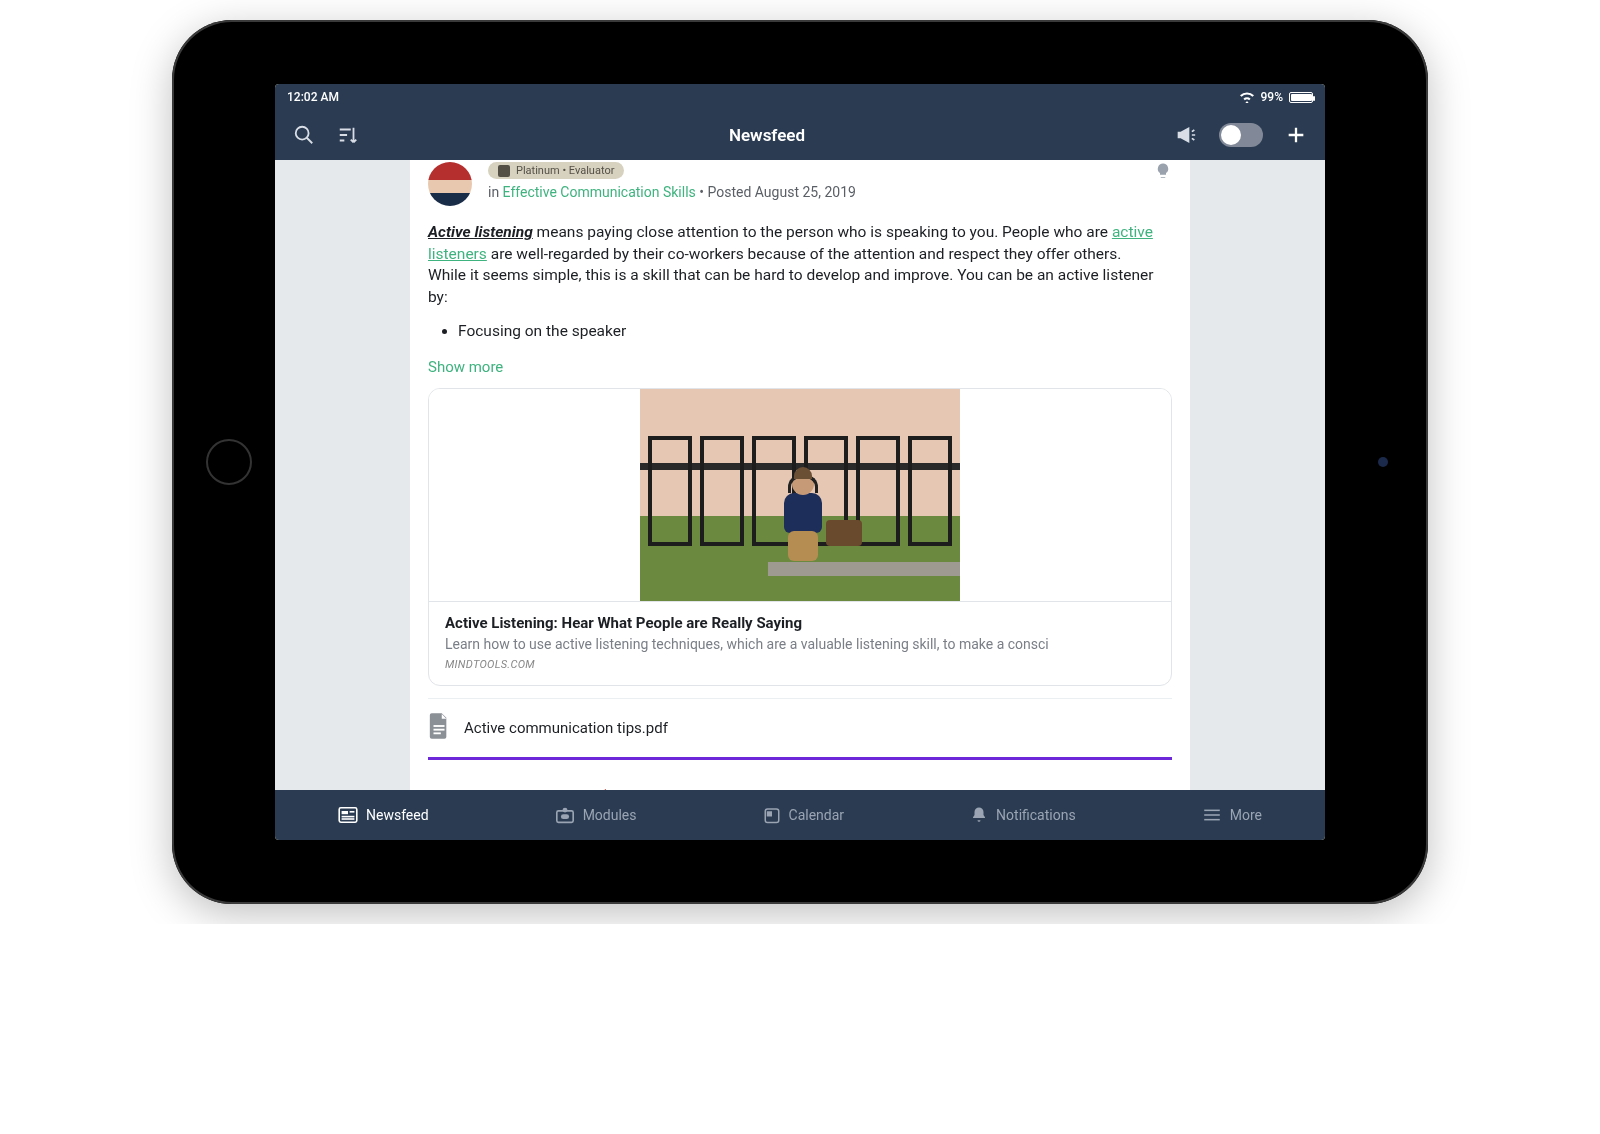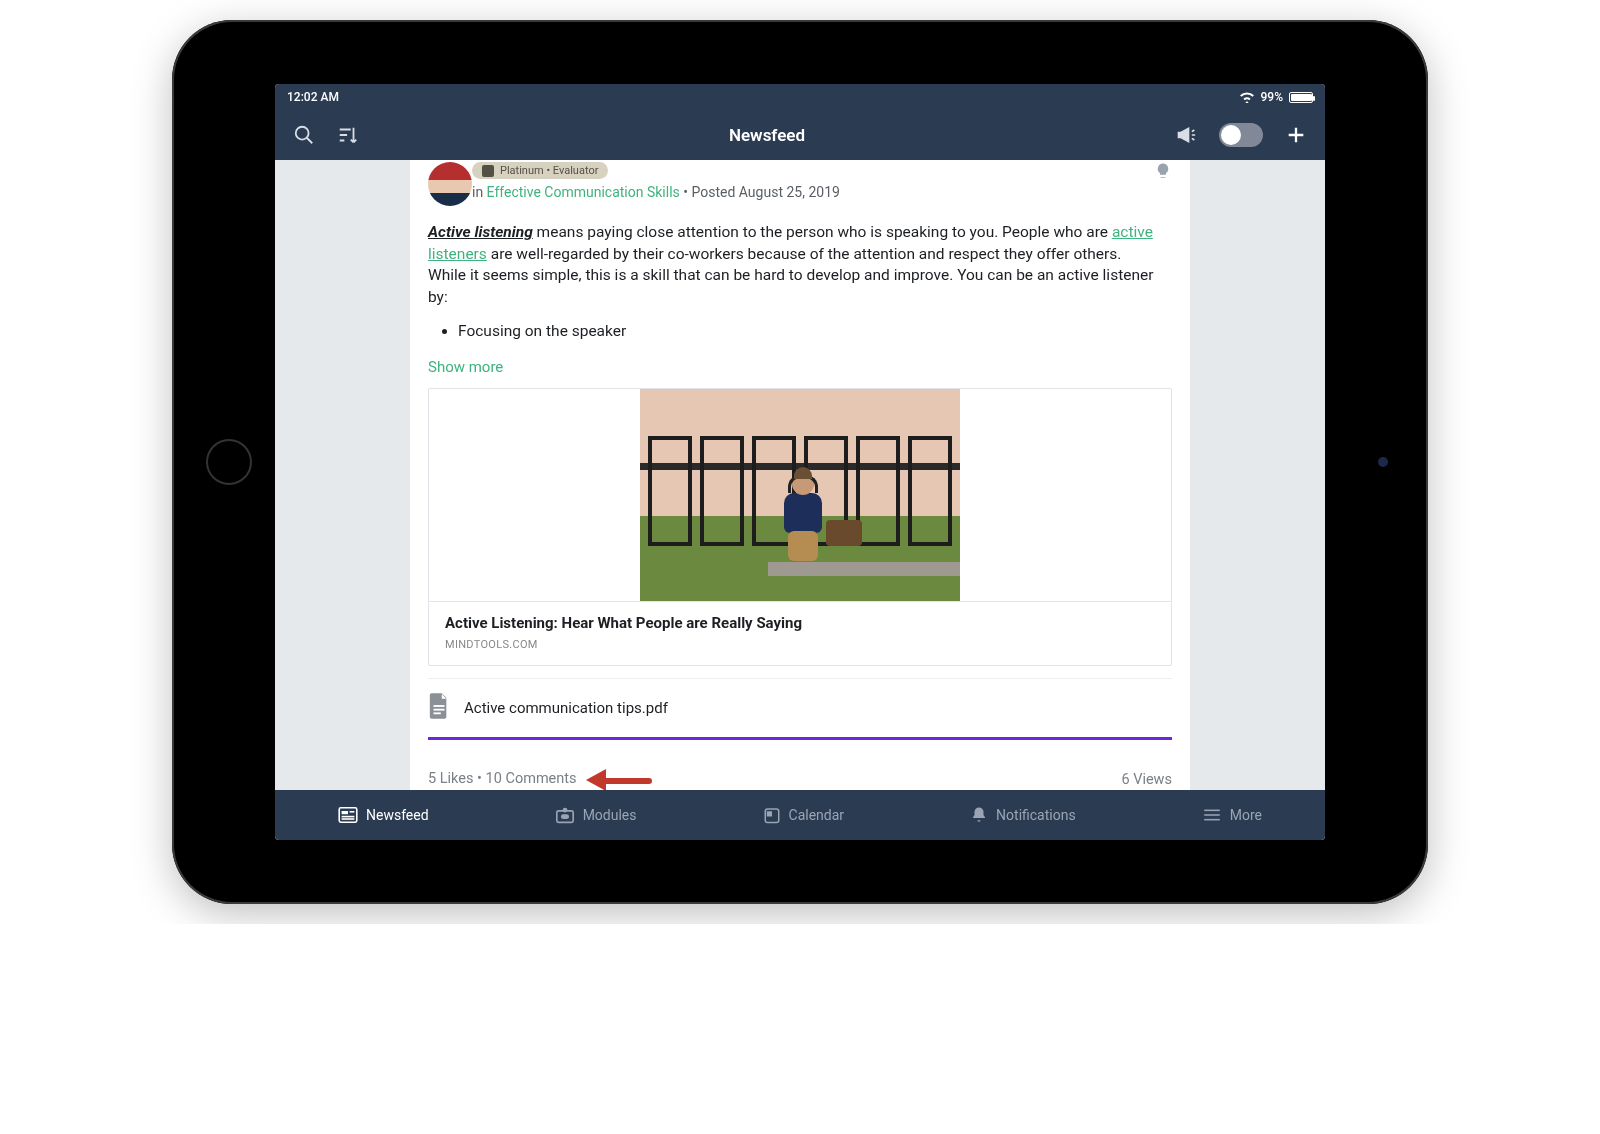--- a/index.html
+++ b/index.html
@@ -96,21 +96,21 @@
     background: #e6e9ec;
     display:flex;
     justify-content:center;
   }
   .card {
     width: 780px;
     background:#fff;
     margin-top:0;
   }
   .post-head {
-    display:flex; padding: 2px 18px 0 18px; align-items:flex-start; gap:0;
+    display:flex; padding: 2px 18px 0 18px; align-items:flex-start; gap:16px;
   }
   .avatar {
     width: 44px; height:44px; border-radius:50%;
     background: linear-gradient(#b52f2f 40%, #e8c9b0 40% 70%, #1a2d48 70%);
   }
   .post-meta { flex:1; font-size:14px; color:#5a5f66; }
   .badge {
     display:inline-flex; align-items:center; gap:6px;
     background:#d7d2c0; color:#555046;
     border-radius:11px; padding:2px 10px; font-size:11px;
@@ -119,21 +119,21 @@
   .meta-line{ margin-top:4px; color:#5a5f66;}
   .meta-link { color:#3fb37f; text-decoration:none; }
   .bulb { color:#9aa2ad; }
   .post-body { padding: 16px 29px 6px 18px; font-size:15.5px; color:#1c1f23; line-height:1.4;}
   .post-body .term { font-weight:700; font-style:italic; text-decoration:underline;}
   .post-body .link { color:#3fb37f; text-decoration:underline;}
   .bullets { padding: 8px 0 0 30px; }
   .bullets li { font-size:15.5px; color:#1c1f23; padding:4px 0;}
   .show-more { color:#3fb37f; font-size:15px; padding:6px 18px 12px 18px; cursor:pointer;}
   .linkcard {
-    margin: 0 18px 12px 18px; border:1px solid #e1e4e8; border-radius:2px; overflow:hidden;
+    margin: 0 18px 12px 18px; border:1px solid #e1e4e8; border-radius:12px; overflow:hidden;
   }
   .linkcard-img {
     height: 212px; display:flex; justify-content:center; align-items:flex-end;
     background:#fff;
   }
   .linkcard-img-inner {
     width: 320px; height:100%;
     background: linear-gradient(to bottom, #e5c7b3 0 35%, #2a2a2a 35% 38%, #e5c7b3 38% 60%, #6b8a3f 60% 100%);
     position:relative;
   }
@@ -145,21 +145,21 @@
   .person .head{width:22px;height:22px;background:#c79a77;border-radius:50%;margin:0 auto;position:relative;}
   .person .head::after{content:"";position:absolute;top:-6px;left:2px;right:2px;height:12px;background:#6b4f35;border-radius:10px 10px 0 0;}
   .person .phones{position:absolute;top:2px;left:-4px;right:-4px;height:18px;border:3px solid #222;border-bottom:none;border-radius:12px 12px 0 0;}
   .person .torso{width:38px;height:40px;background:#1e2e5a;border-radius:10px 10px 6px 6px;margin:-2px auto 0;}
   .person .legs{width:30px;height:30px;background:#b58d52;border-radius:6px;margin:-2px auto 0;}
   .bag{position:absolute;bottom:26%;left:58%;width:36px;height:26px;background:#6a4a2c;border-radius:4px;}
   .ledge{position:absolute;bottom:12%;left:40%;right:0;height:14px;background:#9e9a92;}
   .linkcard-body{ padding: 12px 16px 14px 16px; border-top:1px solid #e1e4e8;}
   .linkcard-title{ font-size:15px; font-weight:700; color:#1c1f23;}
   .linkcard-desc{ font-size:14px; color:#7a7f87; margin-top:4px;}
-  .linkcard-domain{ font-size:11px; color:#888; letter-spacing:0.3px; margin-top:6px;}
+  .linkcard-domain{ font-size:11px; color:#888; letter-spacing:0.3px; margin-top:6px;font-style:italic;}
   .attachment {
     display:flex; align-items:center; gap:14px;
     border-top:1px solid #eceff2; margin: 0 18px; padding:14px 0;
     font-size:15px; color:#1c1f23;
   }
   .file-ico{ color:#8b9096; }
   .stats-row {
     display:flex; justify-content:space-between; align-items:center;
     border-top:3px solid #6d28d9; margin: 0 18px; padding:30px 0;
     font-size:14.5px; color:#7b8088;
@@ -288,20 +288,21 @@
                       <div class="phones"></div>
                     </div>
                     <div class="torso"></div>
                     <div class="legs"></div>
                   </div>
                 <div class="bag"></div>
               </div>
             </div>
             <div class="linkcard-body">
               <div class="linkcard-title">Active Listening: Hear What People are Really Saying</div>
+              <div class="linkcard-desc">Learn how to use active listening techniques, which are a valuable listening skill, to make a consci</div>
               <div class="linkcard-domain">MINDTOOLS.COM</div>
             </div>
           </div>
 
           <div class="attachment">
             <span class="file-ico">
               <svg width="22" height="26" viewBox="0 0 24 28" fill="#8b9096">
                   <path d="M4 0h11l5 5v21a2 2 0 01-2 2H4a2 2 0 01-2-2V2a2 2 0 012-2zm11 1v5h5"></path>
                   <rect x="6" y="13" width="12" height="2" fill="#fff"></rect>
                   <rect x="6" y="17" width="12" height="2" fill="#fff"></rect>

